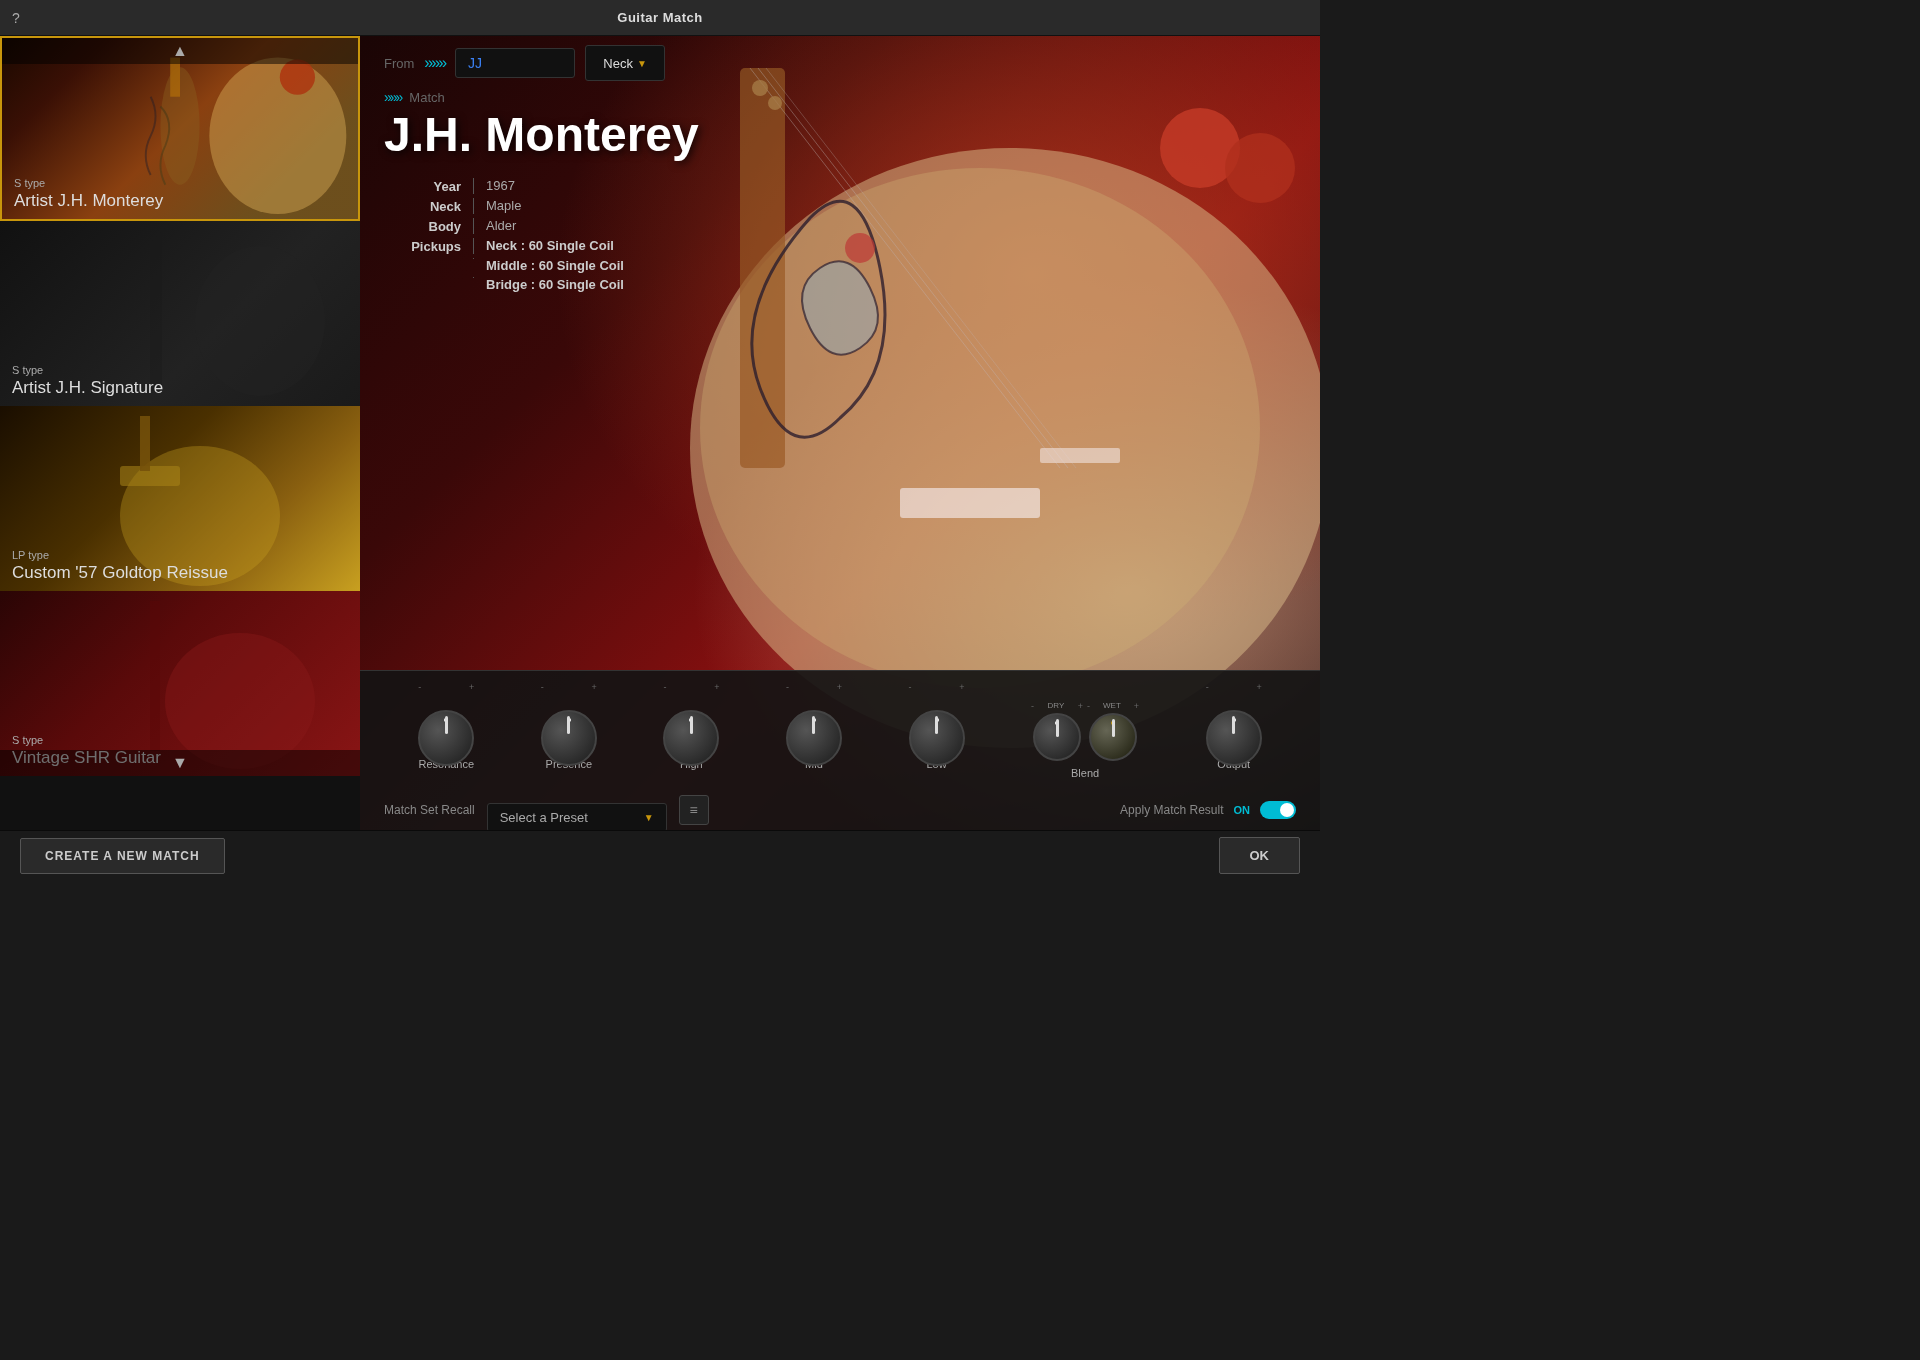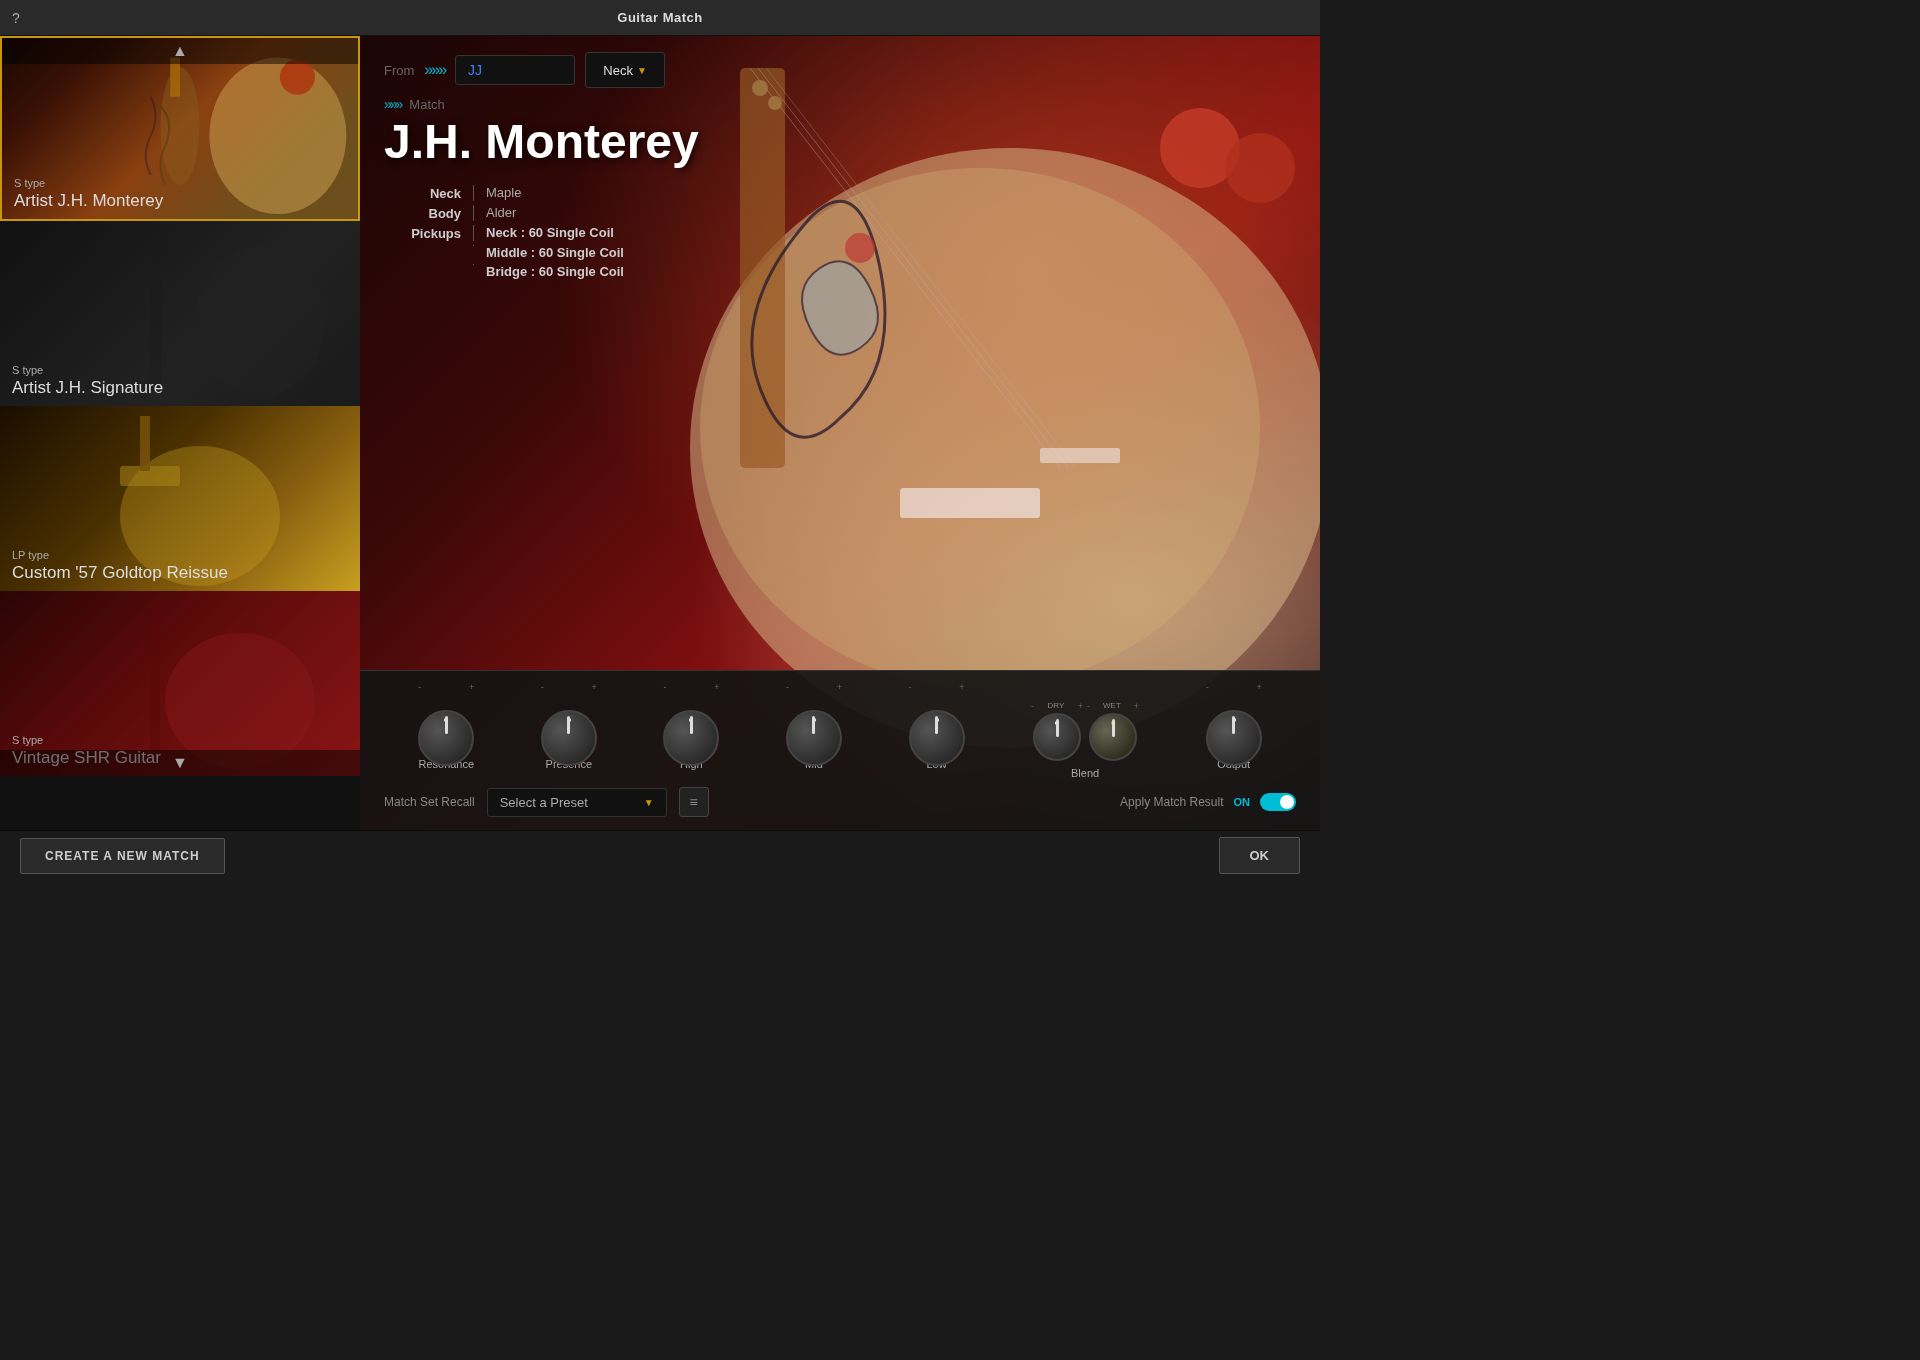--- a/index.html
+++ b/index.html
@@ -122,21 +122,21 @@
         linear-gradient(135deg, #1a0505 0%, #3a0808 30%, #8a1010 60%, #2a1515 100%);
     }
 
     
     .info-overlay {
       position: absolute;
       top: 0;
       left: 0;
       right: 0;
       bottom: 160px;
-      padding: 16px 24px;
+      padding: 9px 24px;
     }
 
     
     .from-section {
       display: flex;
       align-items: center;
       gap: 10px;
       margin-bottom: 8px;
     }
 
@@ -321,20 +321,21 @@
       border: 1px solid #333;
       color: #aaa;
       padding: 6px 12px;
       font-size: 13px;
       border-radius: 3px;
       display: flex;
       align-items: center;
       gap: 8px;
       cursor: pointer;
       min-width: 180px;
+      margin-top: 16px;
     }
 
     .preset-arrow {
       color: #c8960c;
       font-size: 10px;
       margin-left: auto;
     }
 
     .preset-list-btn {
       background: #222;
@@ -541,20 +542,24 @@
 
       <div class="match-section">
         <div class="match-header">
           <span class="chevron-icons" style="color:#00bcd4; font-size:14px;">»»»</span>
           <span class="match-label">Match</span>
         </div>
         <div class="match-title">J.H. Monterey</div>
 
         <div class="specs-table">
 
+          <div class="spec-row">
+            <span class="spec-label">Year</span>
+            <span class="spec-value">1967</span>
+          </div>
 
           <div class="spec-row">
             <span class="spec-label">Neck</span>
             <span class="spec-value">Maple</span>
           </div>
 
 
           <div class="spec-row">
             <span class="spec-label">Body</span>
             <span class="spec-value">Alder</span>

